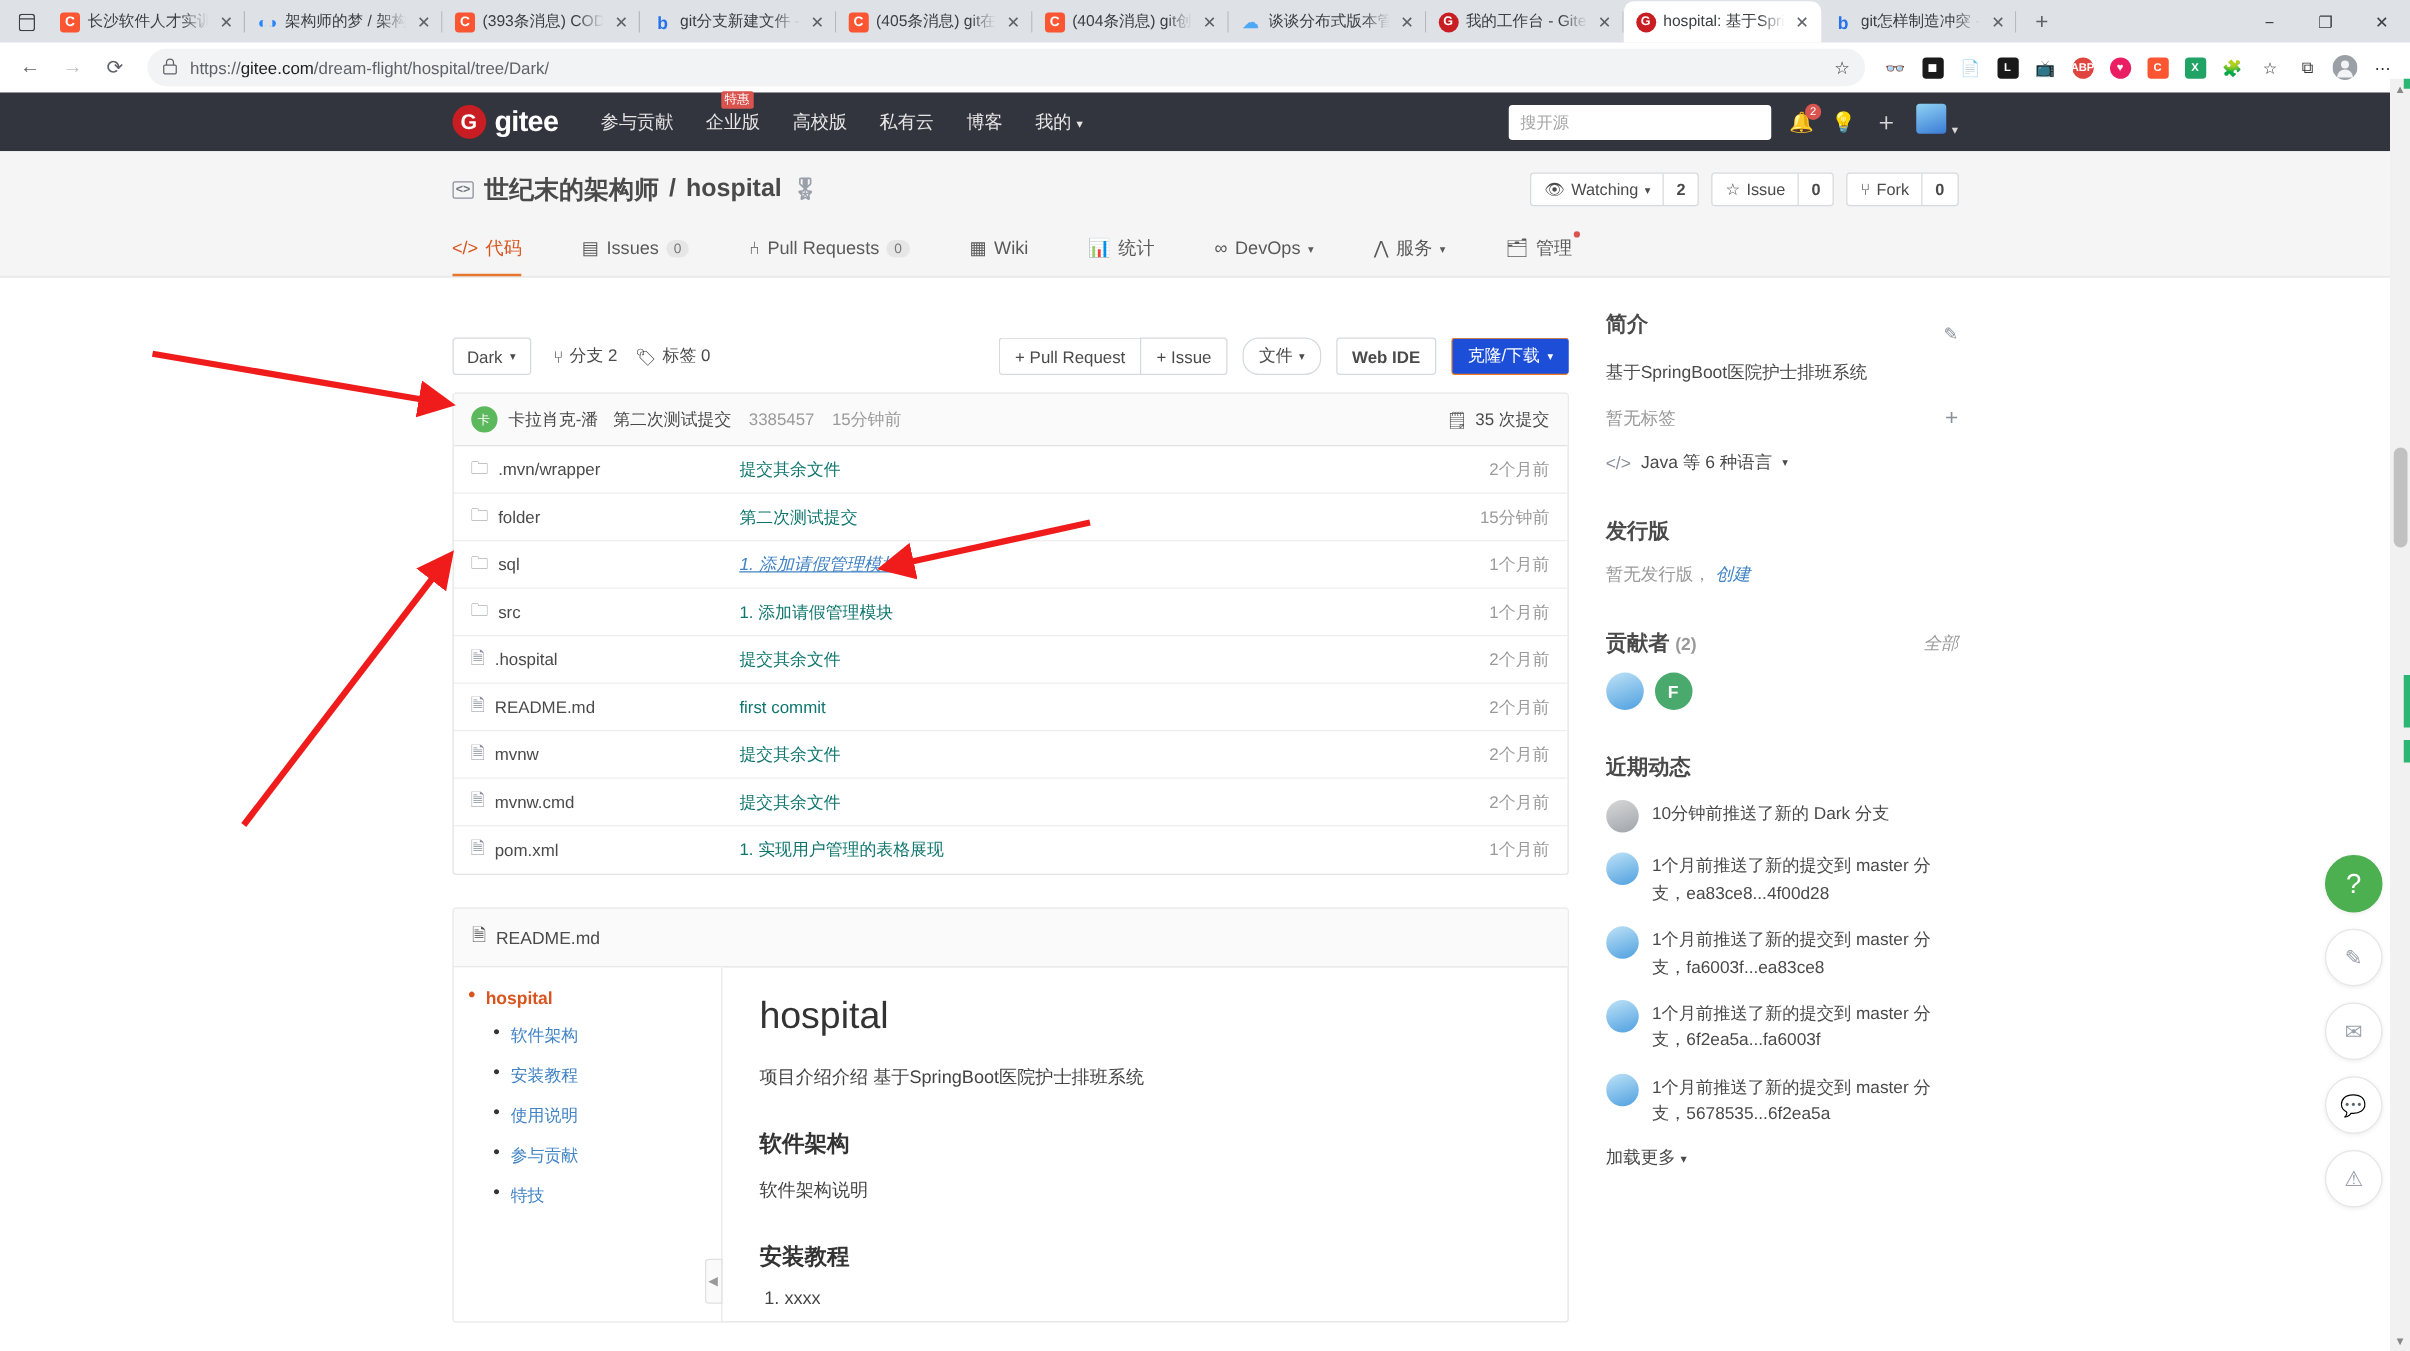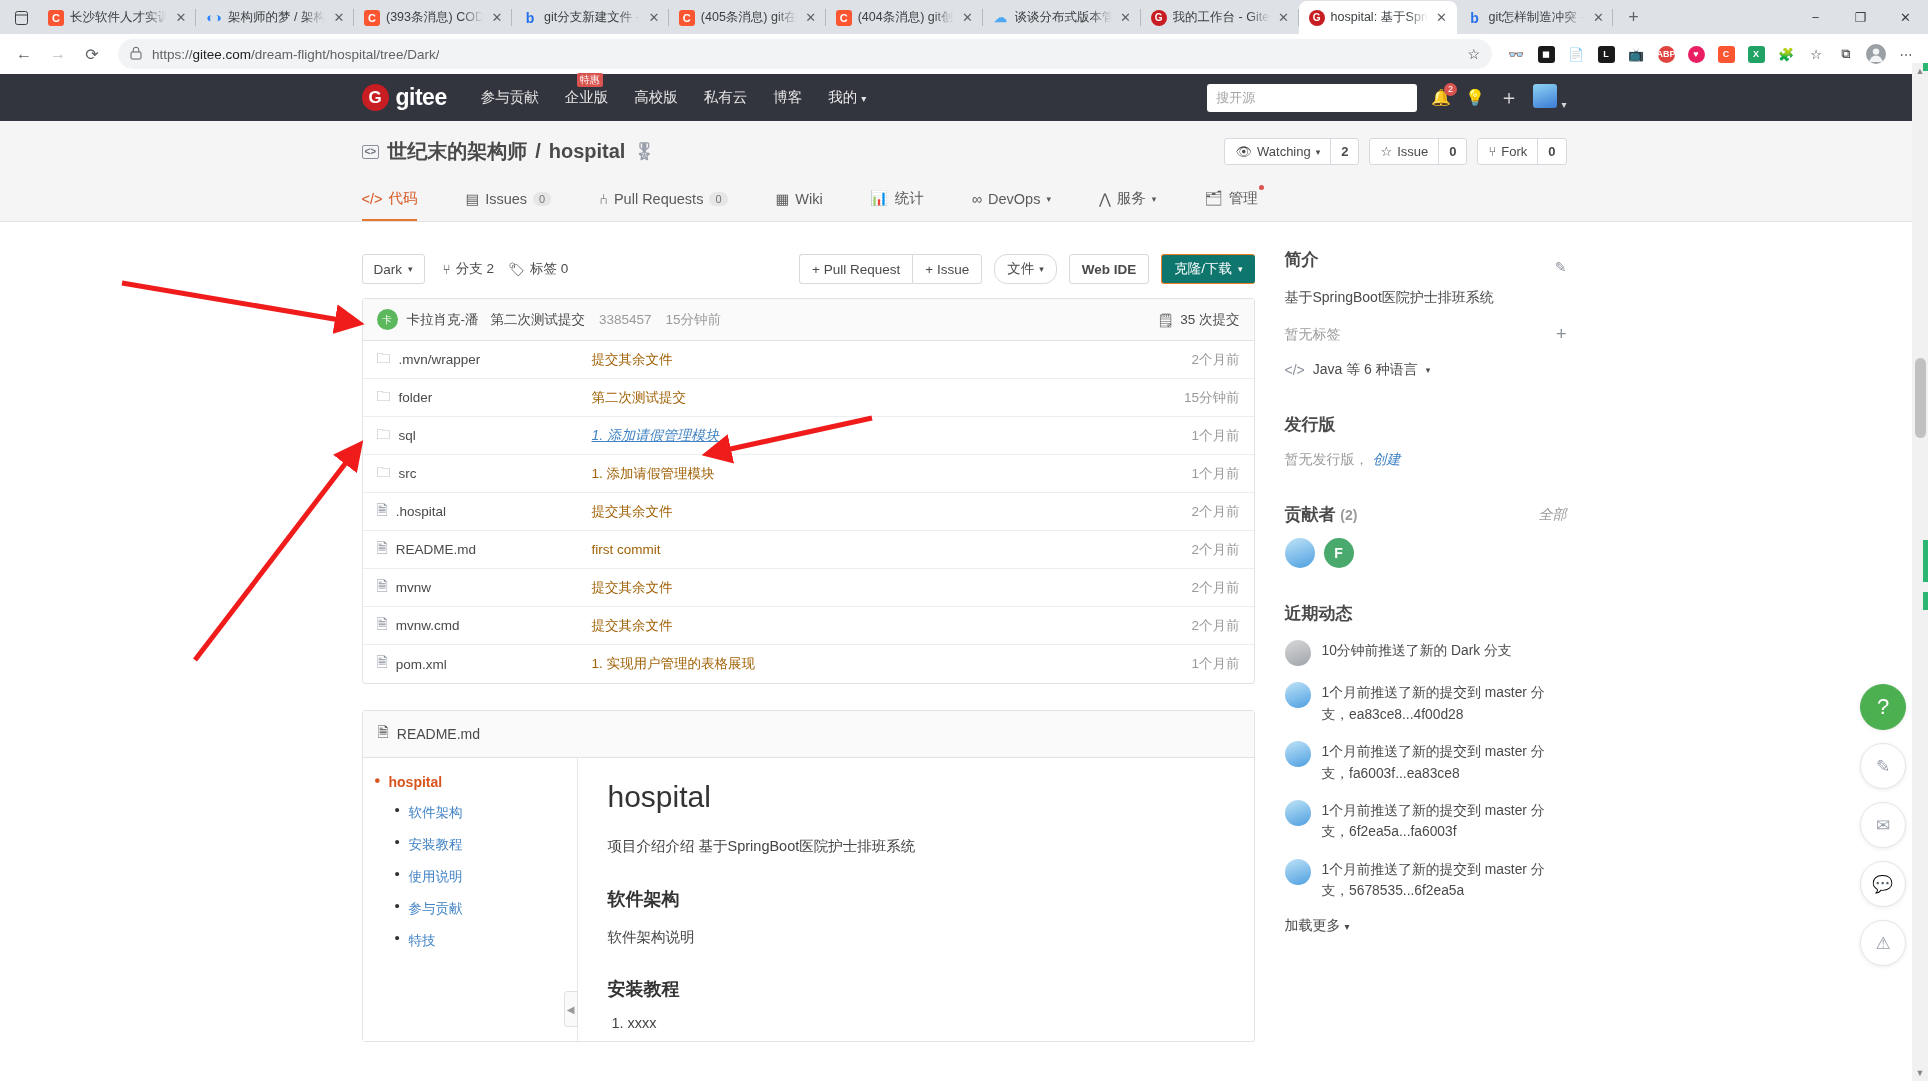--- a/index.html
+++ b/index.html
@@ -116,50 +116,50 @@
 
   
   .main { display:flex; width:1205px; margin:0 auto; padding-top:26px; gap:22px; }
   .content { width:893px; flex:0 0 893px; }
   .side { flex:1; padding-left:8px; }
 
   .license-note { border:1px solid #cfe5ee; background:#eef8fc; border-radius:3px;
     padding:13px 16px; font-size:14px; color:#4a4a4a; }
   .license-note b { color:#3a3a3a; }
 
-  .branch-row { display:flex; align-items:center; margin-top:6px; }
+  .branch-row { display:flex; align-items:center; margin-top:22px; }
   .branch-btn { border:1px solid #d6d9de; background:#fff; border-radius:3px; height:30px;
     display:flex; align-items:center; padding:0 11px; gap:6px; font-size:13.5px; color:#4a4a4a;}
   .meta-link { margin-left:18px; font-size:13.5px; color:#4a4a4a; display:flex;
     align-items:center; gap:5px;}
   .right-btns { margin-left:auto; display:flex; }
   .rbtn { border:1px solid #d6d9de; background:#fff; height:30px; display:flex; align-items:center;
     padding:0 12px; font-size:13.5px; color:#4a4a4a; border-right:none; white-space:nowrap;}
   .rbtn:first-child { border-radius:3px 0 0 3px; }
   .rbtn.sep { margin-left:12px; border-left:1px solid #d6d9de; border-radius:13px; border-right:1px solid #d6d9de;}
   .rbtn.webide { margin-left:12px; border:1px solid #d6d9de; border-radius:3px; font-weight:bold;}
-  .rbtn.download { margin-left:12px; background:#0f766e; border-color:#f07c24; color:#fff;
+  .rbtn.download { margin-left:12px; background:#1d4ed8; border-color:#f07c24; color:#fff;
     border-radius:3px; font-weight:500;}
 
   .file-table { border:1px solid #e3e3e3; border-radius:3px; margin-top:14px; background:#fff; }
   .commit-bar { display:flex; align-items:center; padding:10px 14px; border-bottom:1px solid #e3e3e3;
     background:#fafafa; font-size:13.5px;}
   .av-circle { width:21px;height:21px;border-radius:50%;background:#5cb85c;color:#fff;
     display:flex;align-items:center;justify-content:center;font-size:10px;margin-right:9px;}
   .commit-author { color:#4a4a4a; font-weight:500; margin-right:12px;}
   .commit-msg { color:#4a4a4a; margin-right:14px;}
   .commit-sha { color:#9a9a9a; margin-right:14px;}
   .commit-time { color:#9a9a9a; }
   .commit-count { margin-left:auto; color:#4a4a4a; display:flex; align-items:center; gap:6px;}
   .frow { display:flex; align-items:center; padding:0 14px; height:38px;
     border-bottom:1px solid #eeeeee; font-size:13.5px;}
   .frow:last-child { border-bottom:none; }
   .fname { width:215px; display:flex; align-items:center; gap:8px; color:#4a4a4a;}
   .ficon { color:#8c929d; font-size:14px; }
-  .fmsg { flex:1; color:#a16207; }
+  .fmsg { flex:1; color:#0f766e; }
   .fmsg.link { color:#4183c4; text-decoration:underline;}
   .ftime { color:#9a9a9a; }
 
   .readme-box { border:1px solid #e3e3e3; border-radius:3px; margin-top:26px; background:#fff; }
   .readme-head { padding:11px 15px; border-bottom:1px solid #e3e3e3; background:#fafafa;
     font-size:14px; color:#4a4a4a; display:flex; align-items:center; gap:8px;}
   .readme-body { display:flex; }
   .toc { width:215px; flex:0 0 215px; border-right:1px solid #e8e8e8; padding:16px 0 18px 0;
     position:relative; background:#fff;}
   .toc-top { padding:0 14px 0 26px; font-size:14px; color:#d9551f; font-weight:bold;

